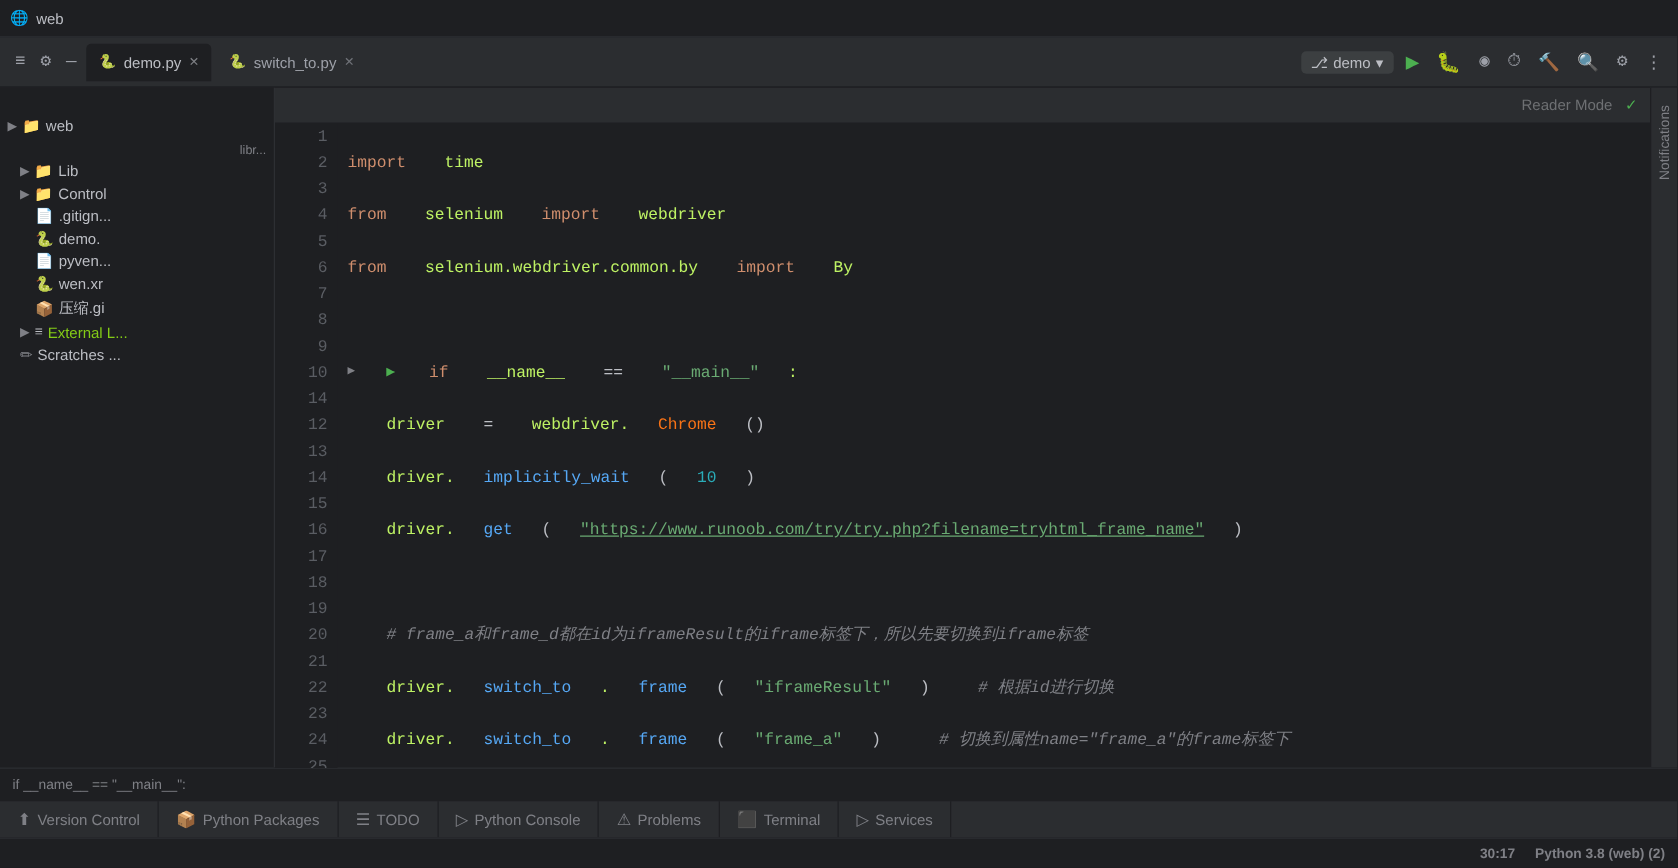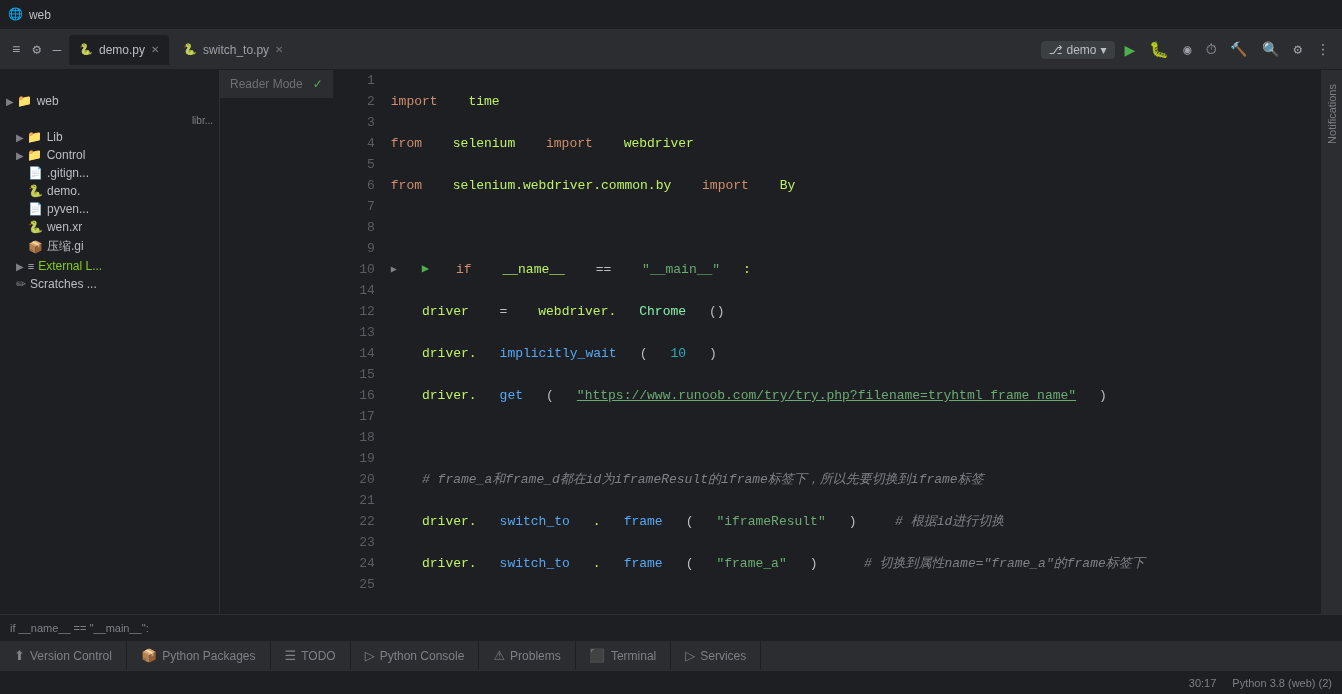--- a/index.html
+++ b/index.html
@@ -152,21 +152,21 @@
       font-size: 11px;
       font-family: sans-serif;
       color: #7f8086;
       margin-top: 10px;
     }
 
     
     .editor-area {
       flex: 1;
       display: flex;
-      flex-direction: row;
+      flex-direction: column;
       background: #1e1f22;
       overflow: hidden;
     }
     .editor-header {
       height: 28px;
       background: #2b2d30;
       display: flex;
       align-items: center;
       justify-content: flex-end;
       padding: 0 10px;
@@ -208,21 +208,21 @@
       display: flex;
       align-items: center;
       min-height: 21px;
       gap: 23px;
     }
 
     
     .kw { color: #cf8e6d; }
     .string { color: #6aab73; }
     .comment { color: #7f8086; font-style: italic; }
-    .func { color: #86efac; }
+    .func { color: #f97316; }
     .num { color: #2aacb8; }
     .var { color: #bef264; }
     .method { color: #56a8f5; }
     .url { color: #6aab73; text-decoration: underline; }
     .brace { color: #bcbec4; }
     .eq { color: #bcbec4; }
     .run-arrow {
       color: #4caf50;
       font-size: 12px;
       margin-right: 4px;
@@ -268,20 +268,21 @@
       font-size: 11px;
       color: #7f8086;
       border-top: 1px solid #2d2f33;
       flex-shrink: 0;
       gap: 10px;
     }
     .status-right {
       margin-left: auto;
       display: flex;
       gap: 16px;
+      font-weight: bold;
     }
 
     
     .bottom-input {
       height: 26px;
       background: #1e1f22;
       display: flex;
       align-items: center;
       padding: 0 10px;
       flex-shrink: 0;

